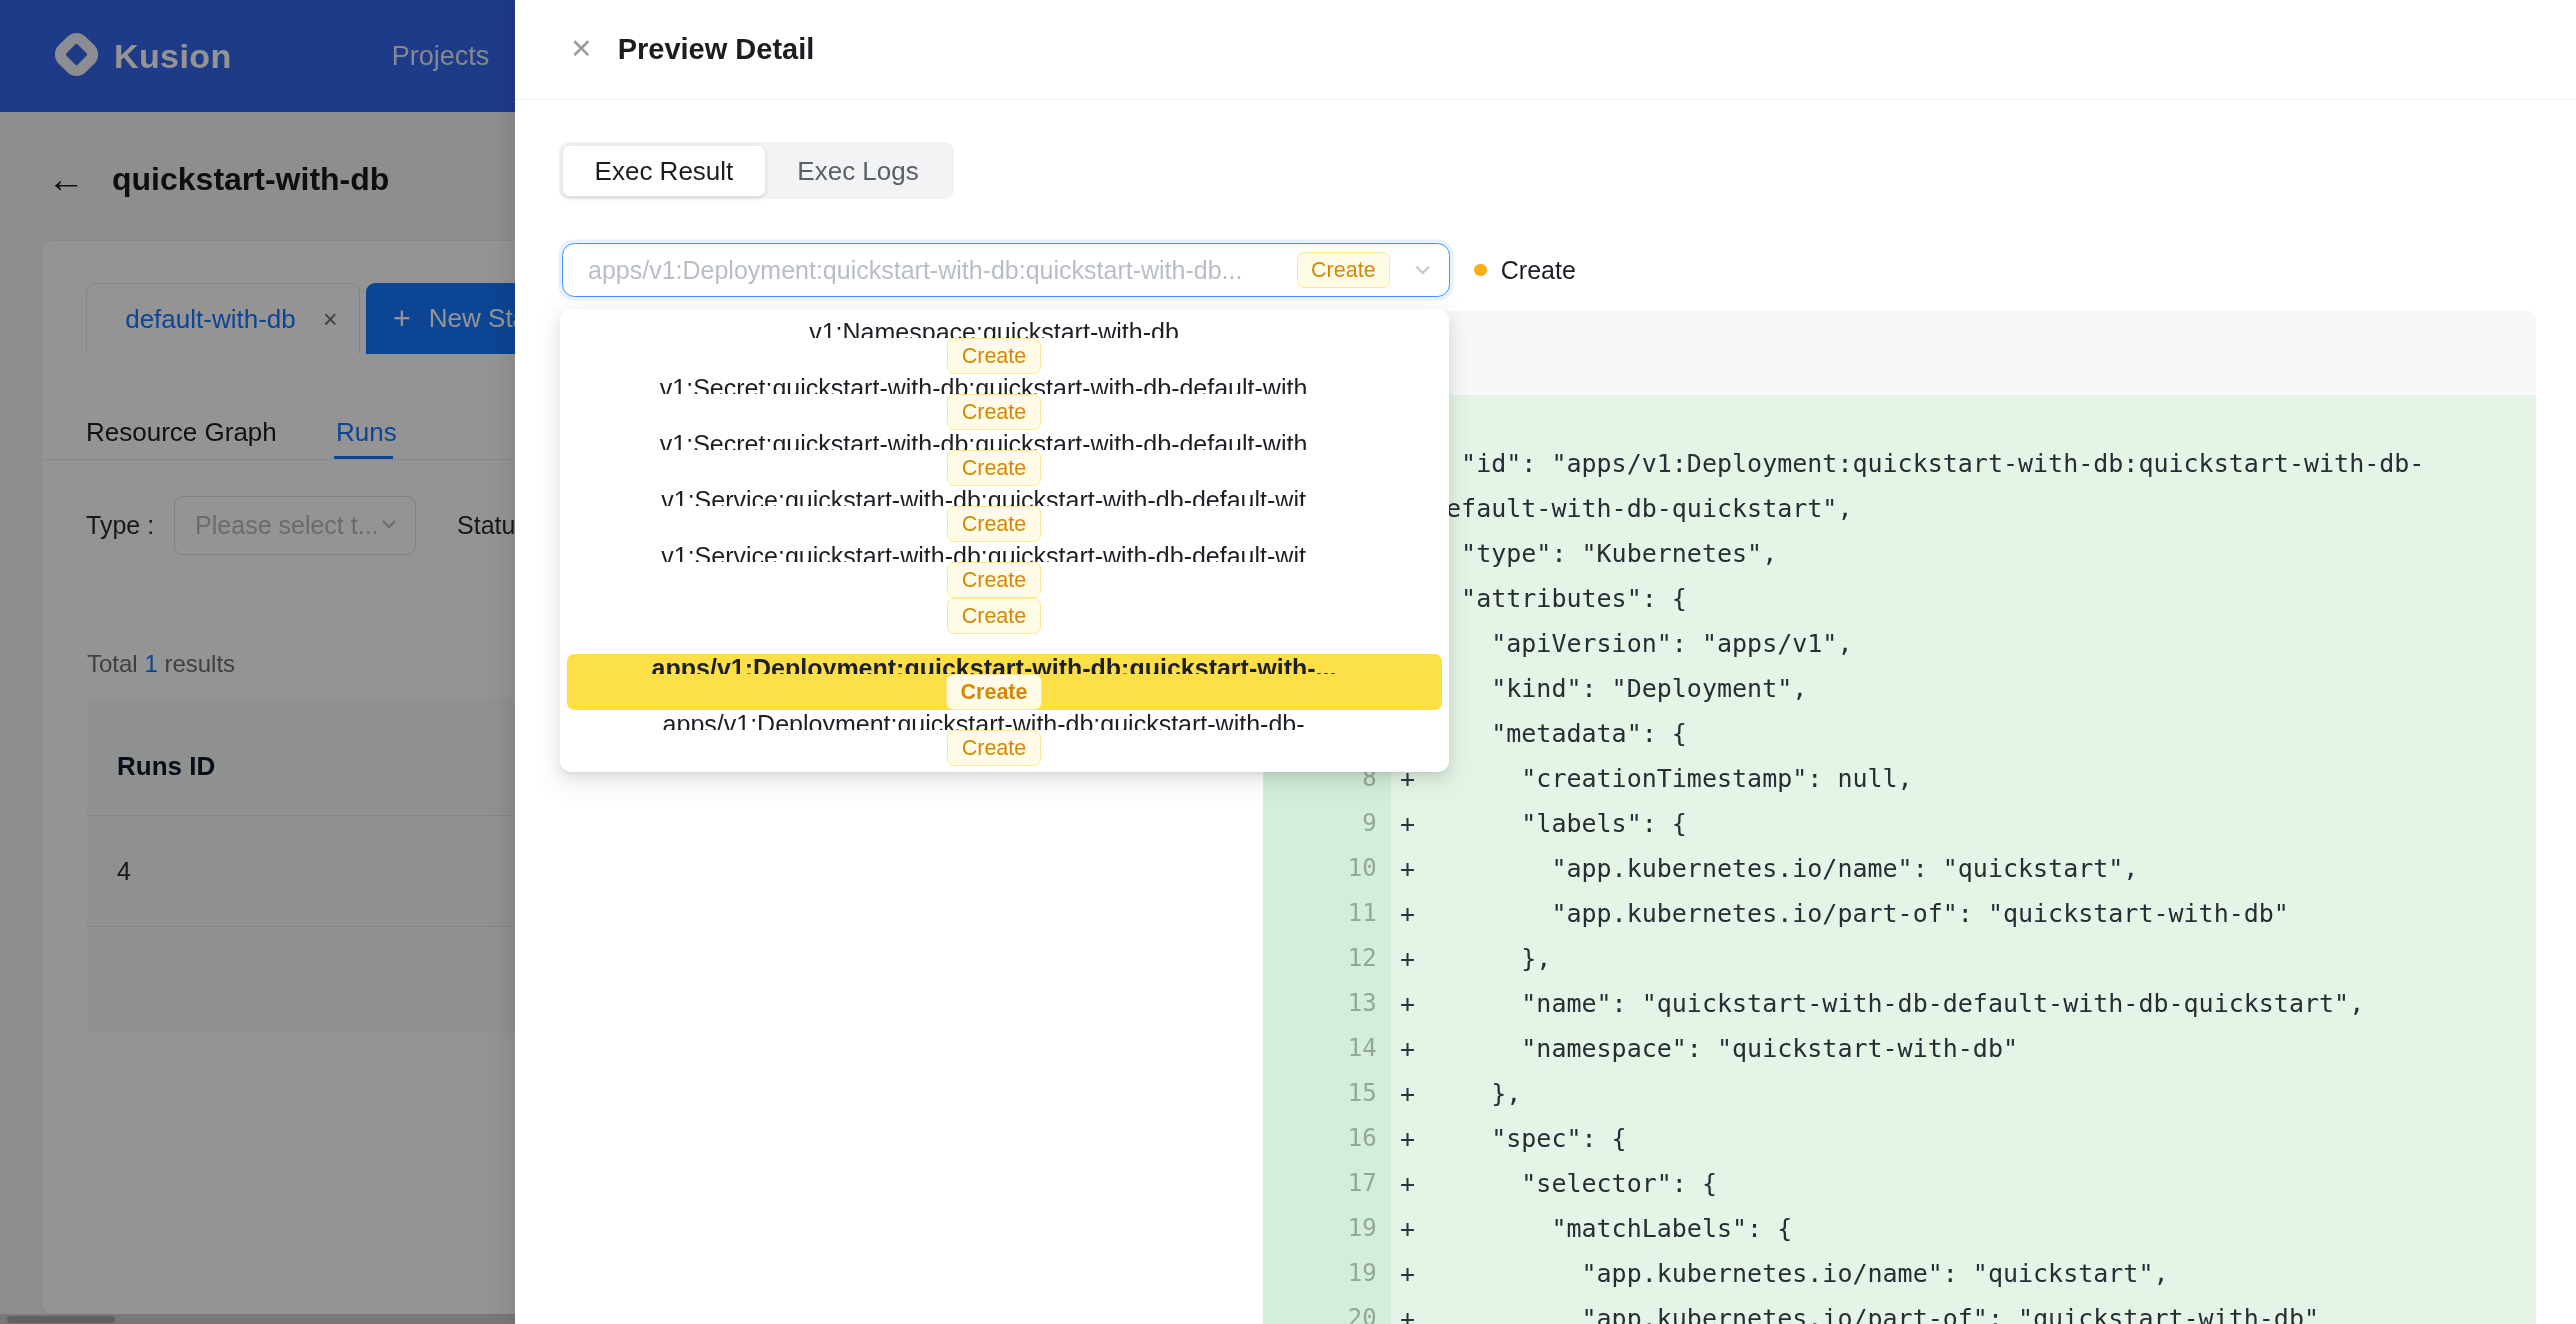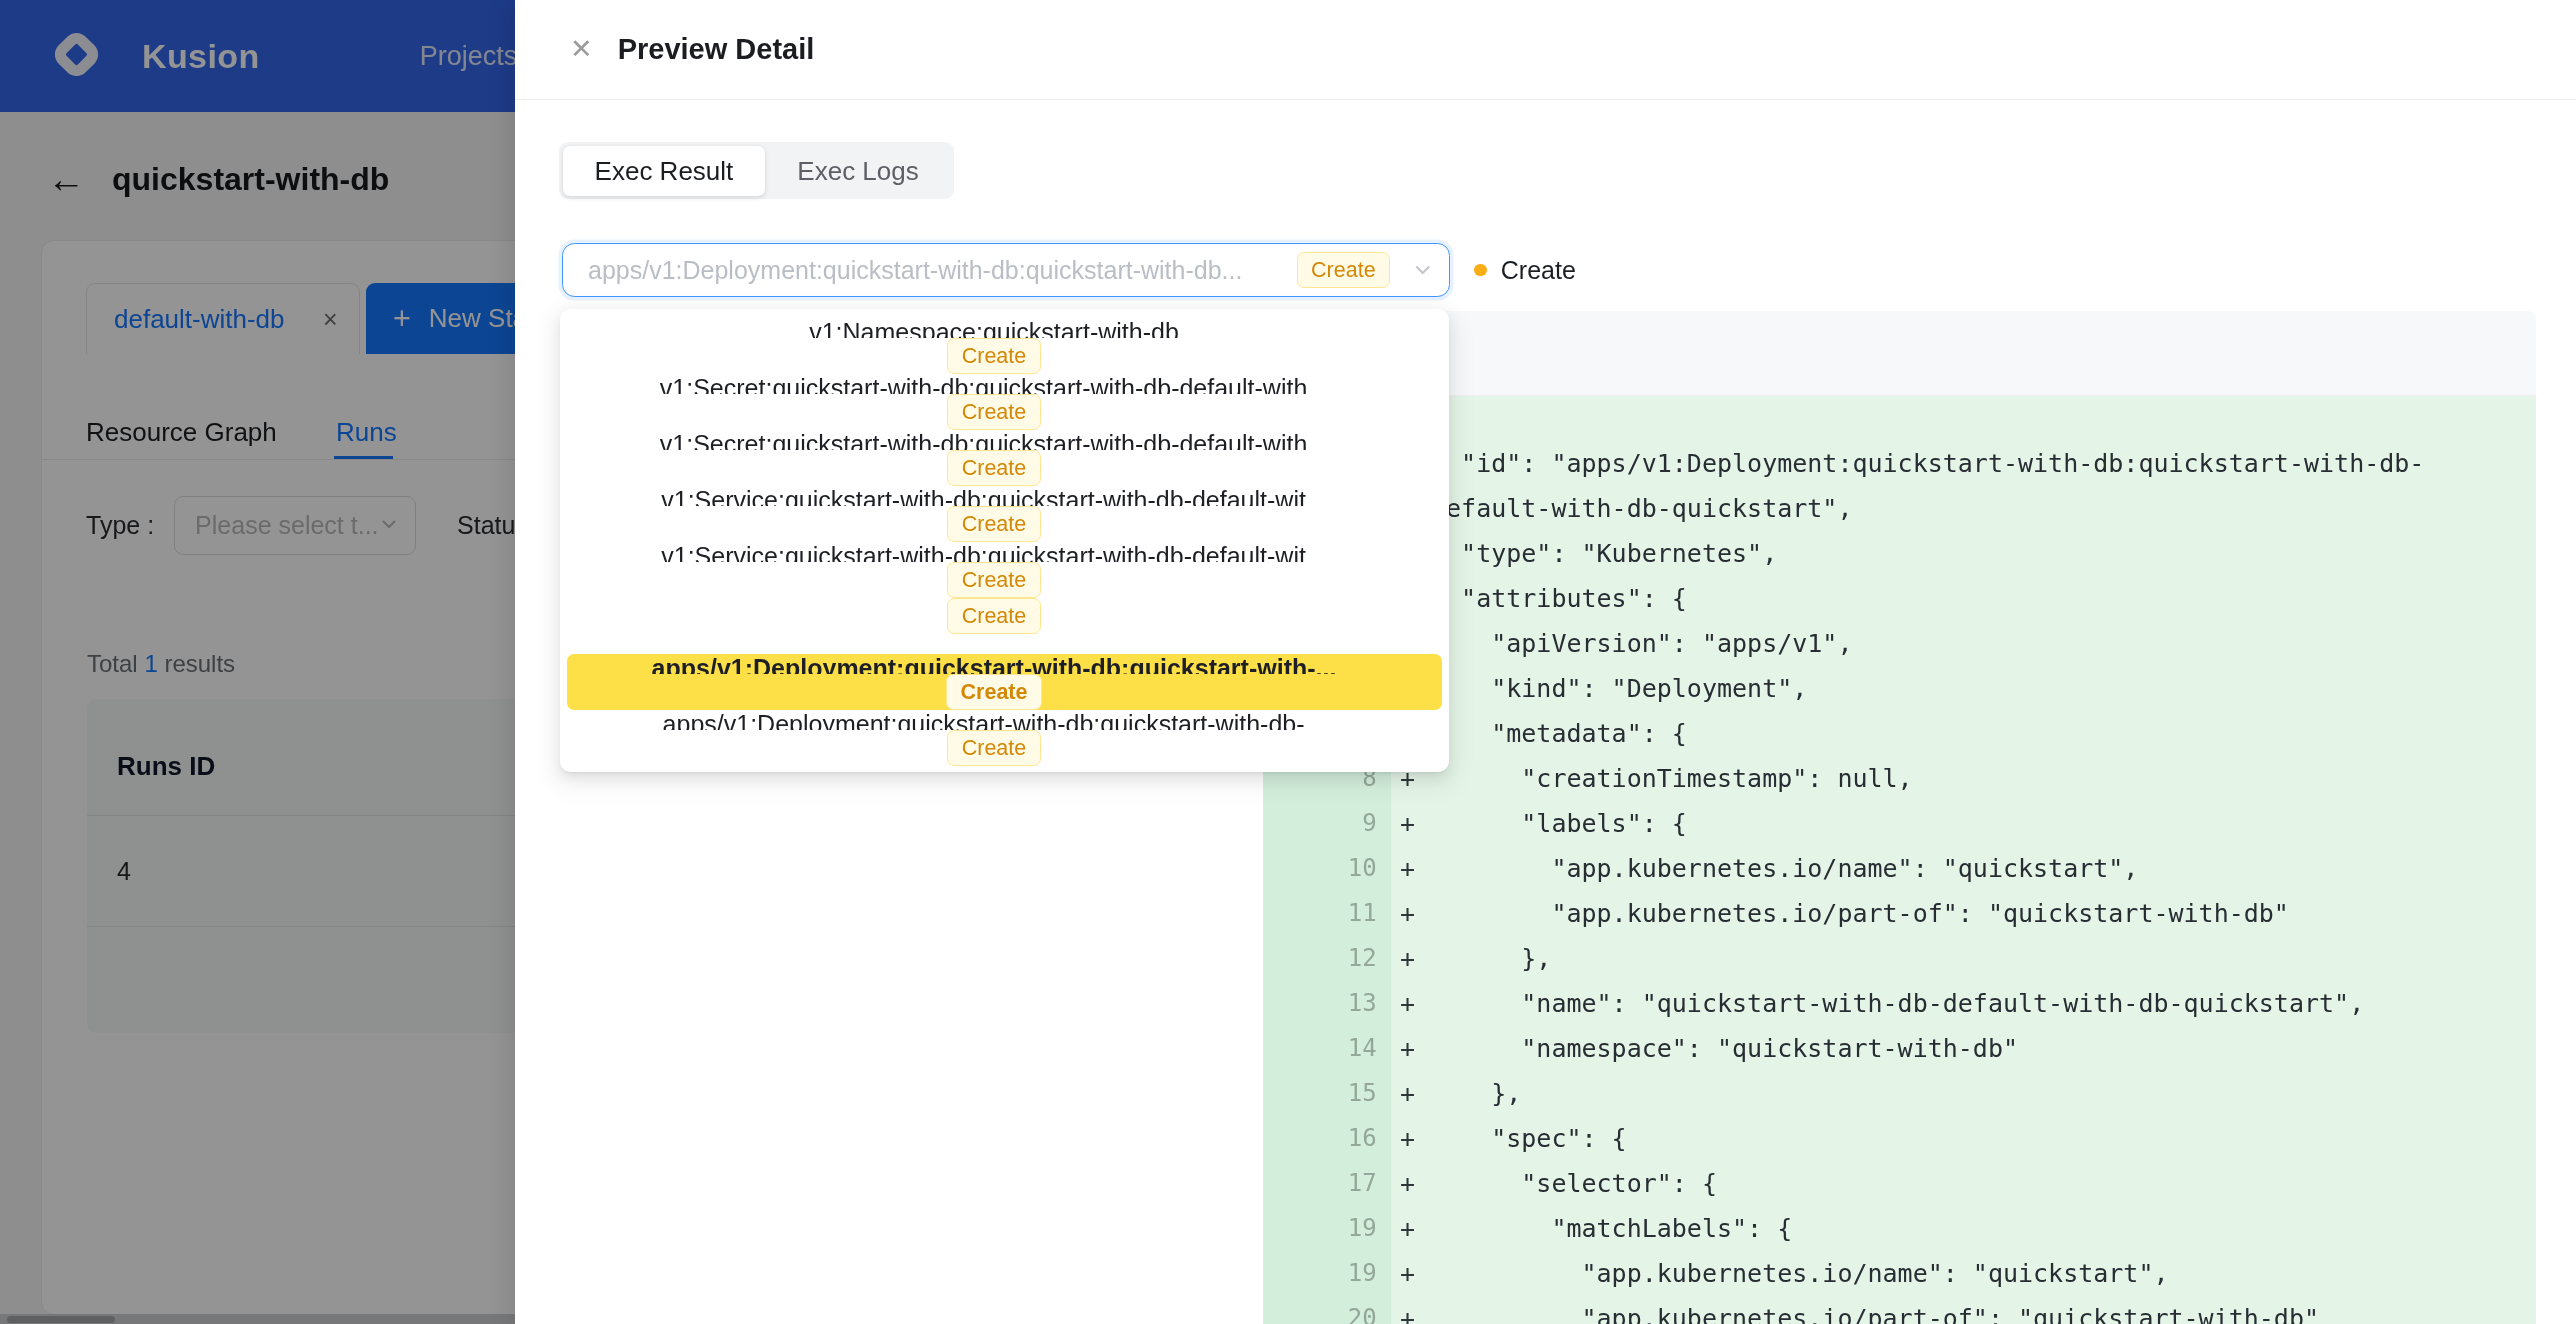--- a/index.html
+++ b/index.html
@@ -6,36 +6,36 @@
   html,body { background:#ffffff; }
   .screen {
     position:relative; width:2576px; height:1325px; overflow:hidden;
     font-family:"Liberation Sans", sans-serif; background:#f4f5f7;
   }
 
   
   .page { position:absolute; inset:0; z-index:0; }
   .topbar { position:absolute; left:0; top:0; width:100%; height:112px; background:#3567ea;
             display:flex; align-items:center; }
-  .brand { display:flex; align-items:center; gap:36px; margin-left:47px;justify-content:space-between; }
+  .brand { display:flex; align-items:center; gap:8px; margin-left:47px;justify-content:space-between; }
   .brand-name { color:#ffffff; font-size:34px; font-weight:bold; letter-spacing:0.4px; }
   .top-nav { display:flex; gap:56px; margin-left:160px; }
   .top-nav-item { color:rgba(255,255,255,0.85); font-size:27px; white-space:nowrap; }
 
   .page-title-row { position:absolute; left:47px; top:160px; display:flex; align-items:center; gap:27px; }
   .back-arrow { font-size:38px; color:#17191d; line-height:1; }
   .page-title { font-size:32px; font-weight:bold; color:#17191d; }
 
   .card { position:absolute; left:41px; top:240px; width:663px; height:1075px;
           background:#ffffff; border-radius:12.5px; border:0.9px solid #ededed; }
 
   .stack-tab { position:absolute; left:44px; top:42px; width:274px; height:71px;
                background:#ffffff; border:0.9px solid #e6e6e6; border-bottom:none;
                border-radius:9px 9px 0 0; display:flex; align-items:center;
-               padding:0 21.5px 0 27px; }
+               padding:0 21.5px 0 27px;text-align:center; }
   .stack-tab-label { color:#1677ff; font-size:26px; flex:1; }
   .stack-tab-close { color:#6f6f6f; font-size:25px; margin-left:16px; }
   .new-stack-btn { position:absolute; left:324px; top:42px; width:256px; height:71px;
                    background:#1677ff; border-radius:9px 9px 0 0; color:#ffffff;
                    display:flex; align-items:center; gap:18px; padding-left:27px; font-size:26px; }
   .new-stack-plus { font-size:30.5px; font-weight:300; }
 
   .inner-tabs { position:absolute; left:0; top:176px; width:100%; }
   .inner-tab-rg { position:absolute; left:44px; top:0; font-size:26px; color:#1c1e22; }
   .inner-tab-runs { position:absolute; left:294px; top:0; font-size:26px; color:#1677ff; }

